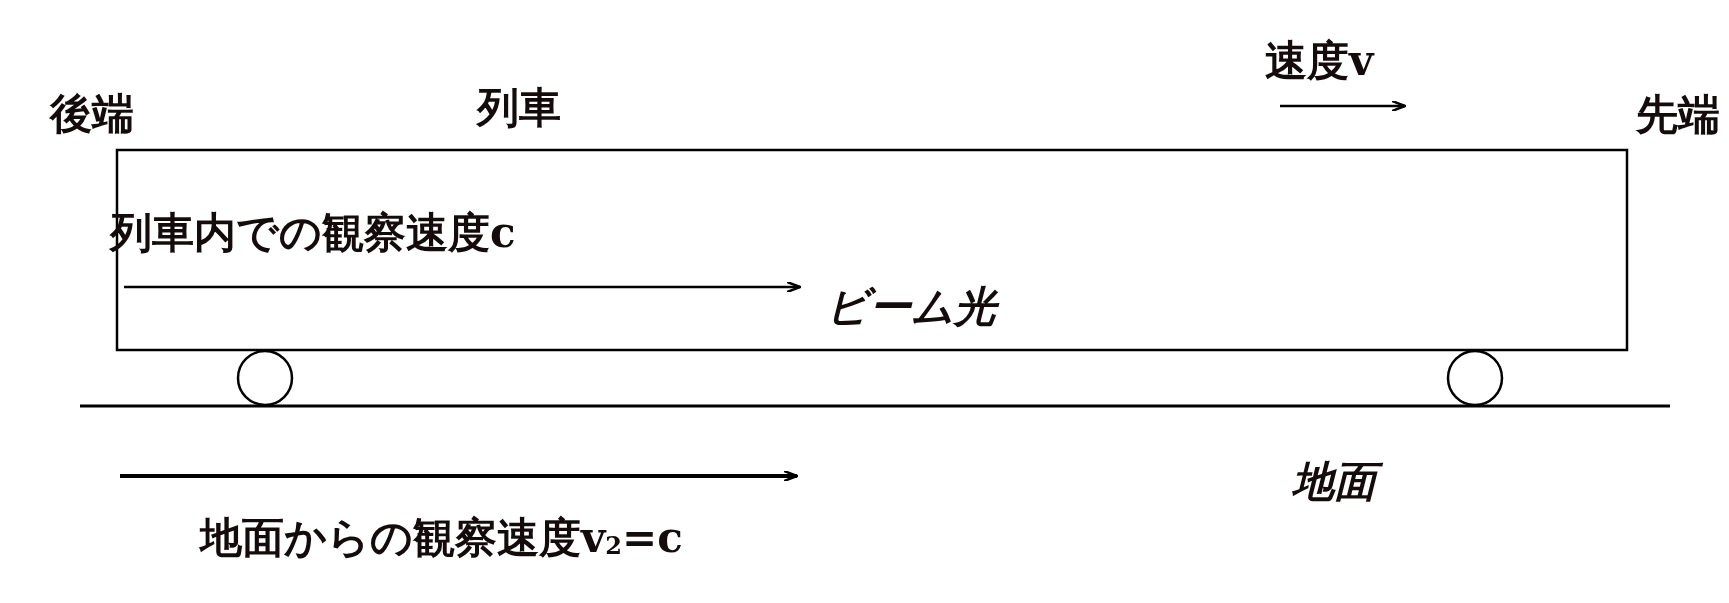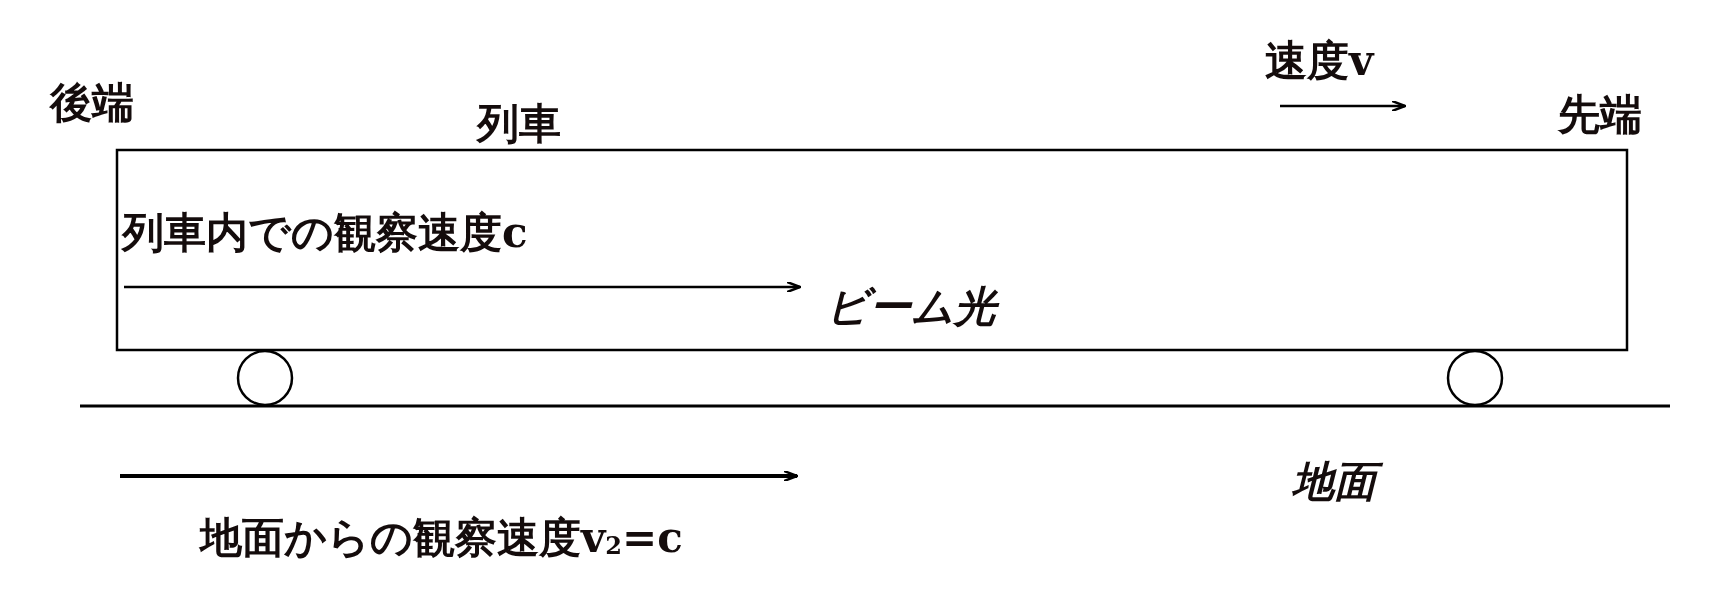--- a/index.html
+++ b/index.html
@@ -27,22 +27,22 @@
 
   <line x1="80" y1="406" x2="1670" y2="406" stroke="#000" stroke-width="3"></line>
 
   <line x1="1280" y1="106" x2="1405" y2="106" stroke="#000" stroke-width="2.5" marker-end="url(#arrowhead)"></line>
 
   <line x1="124" y1="287" x2="800" y2="287" stroke="#000" stroke-width="2.5" marker-end="url(#arrowhead)"></line>
 
   <line x1="120" y1="476" x2="797" y2="476" stroke="#000" stroke-width="4" marker-end="url(#arrowhead)"></line>
 </svg>
 
-<div class="lbl big" style="left:50px; top:70px;">後端</div>
-<div class="lbl big" style="left:477px; top:91px;font-family:Liberation Serif, serif;">列車</div>
+<div class="lbl big" style="left:50px; top:84px;font-family:Liberation Mono, monospace;">後端</div>
+<div class="lbl big" style="left:477px; top:75px;font-family:Liberation Serif, serif;">列車</div>
 <div class="lbl big" style="left:1265px; top:28px;">速度v</div>
-<div class="lbl big" style="left:1558px; top:82px;">先端</div>
-<div class="lbl big" style="left:122px; top:200px;">列車内での観察速度c</div>
+<div class="lbl big" style="left:1636px; top:82px;">先端</div>
+<div class="lbl big" style="left:110px; top:200px;">列車内での観察速度c</div>
 <div class="lbl big" style="left:826px; top:274px;font-style:italic;">ビーム光</div>
 <div class="lbl big" style="left:1292px; top:449px;font-style:italic;">地面</div>
 <div class="lbl big" style="left:200px; top:505px;">
   <span>地面からの観察速度v</span><sub class="s">2</sub><span>=c</span>
 </div>
 
 </body></html>

